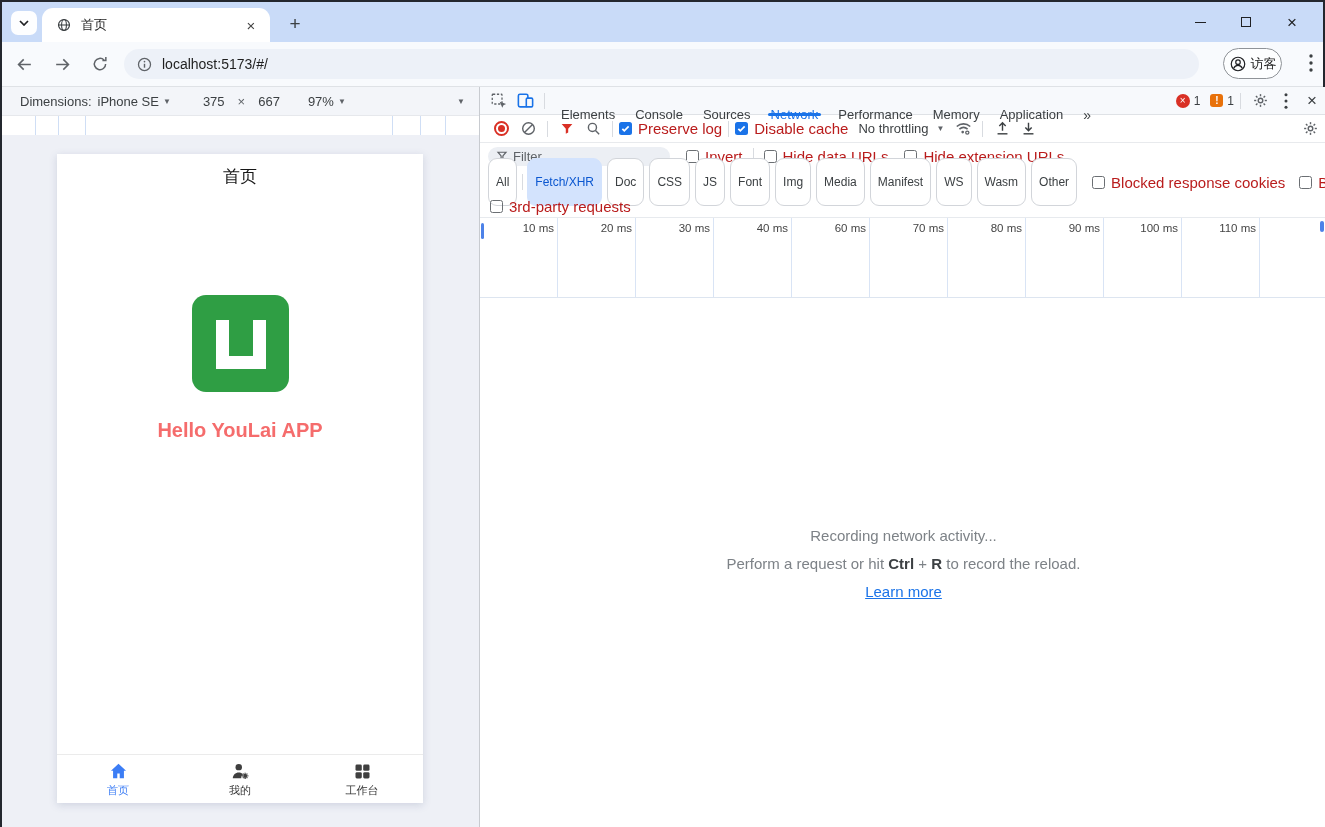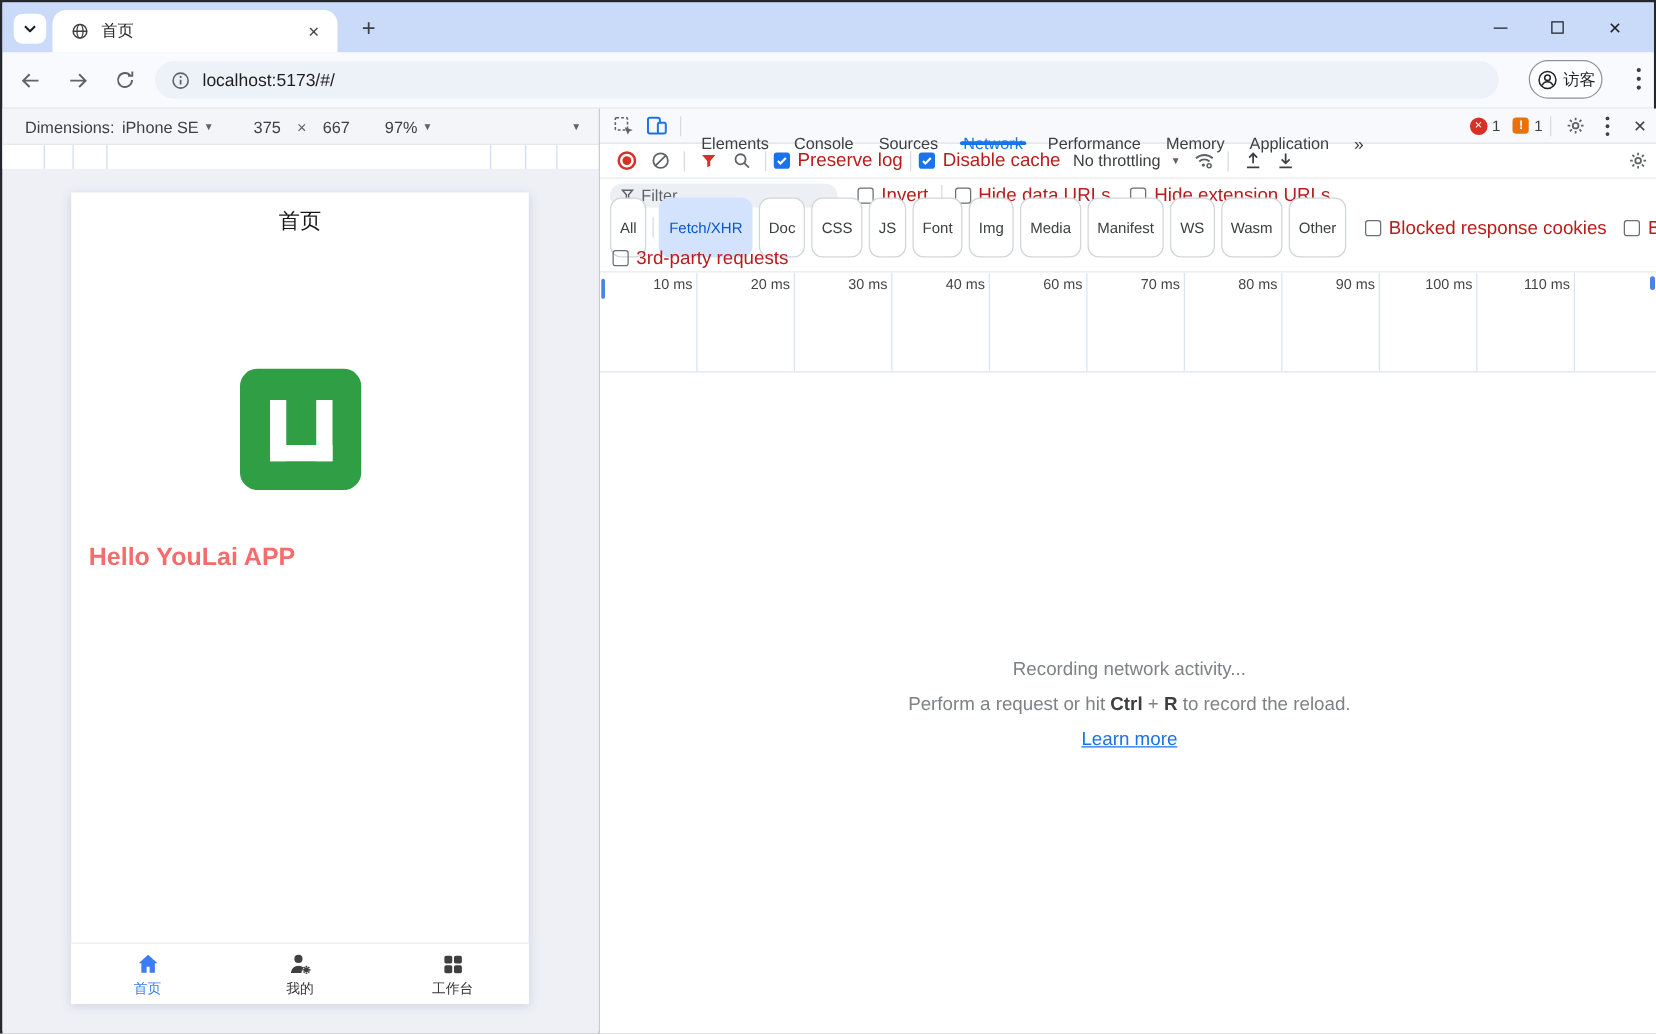--- a/index.html
+++ b/index.html
@@ -44,22 +44,22 @@
   #dev-toolbar .caret { font-size:8px; color:#5f6368; margin:0 4px; }
   #ruler { position:absolute; left:0; top:29px; width:477px; height:19px; background:#fff; }
   #ruler .tickline { position:absolute; top:0; width:1px; height:19px; background:#cfdef5; }
   #phone { position:absolute; left:55px; top:67px; width:366px; height:649px; background:#fff;
            box-shadow:0 2px 8px rgba(60,80,120,.18); }
   .app-header { height:44px; display:flex; align-items:center; justify-content:center;
                 font-size:17px; color:#161616; }
   .app-logo { position:absolute; left:135px; top:141px; width:97px; height:97px; border-radius:14px; }
   .app-logo .u { position:absolute; left:24px; top:25px; width:50px; height:49px;
                  border-left:13px solid #fff; border-right:13px solid #fff; border-bottom:13px solid #fff; }
-  .app-hello { position:absolute; left:0; top:281px; width:100%; 
-               font-size:20px; font-weight:bold;margin-left:14px; }
+  .app-hello { position:absolute; left:0; top:265px; width:100%; text-align:center;
+               font-size:20px; font-weight:bold; }
   .app-tabbar { position:absolute; left:0; bottom:0; width:100%; height:49px; border-top:1px solid #ebebeb;
                 display:flex; background:#fff; }
   .app-tab { flex:1; display:flex; flex-direction:column; align-items:center; justify-content:center; gap:1px; }
   .app-tab .lbl { font-size:11px; color:#333; }
   .app-tab.active .lbl { color:#3c7df5; }
 
   
   #devtools { position:absolute; left:477px; top:85px; width:848px; height:742px; background:#fff;
               border-left:1px solid #c8cbd0; }
   .dt-row { display:flex; align-items:center; }

